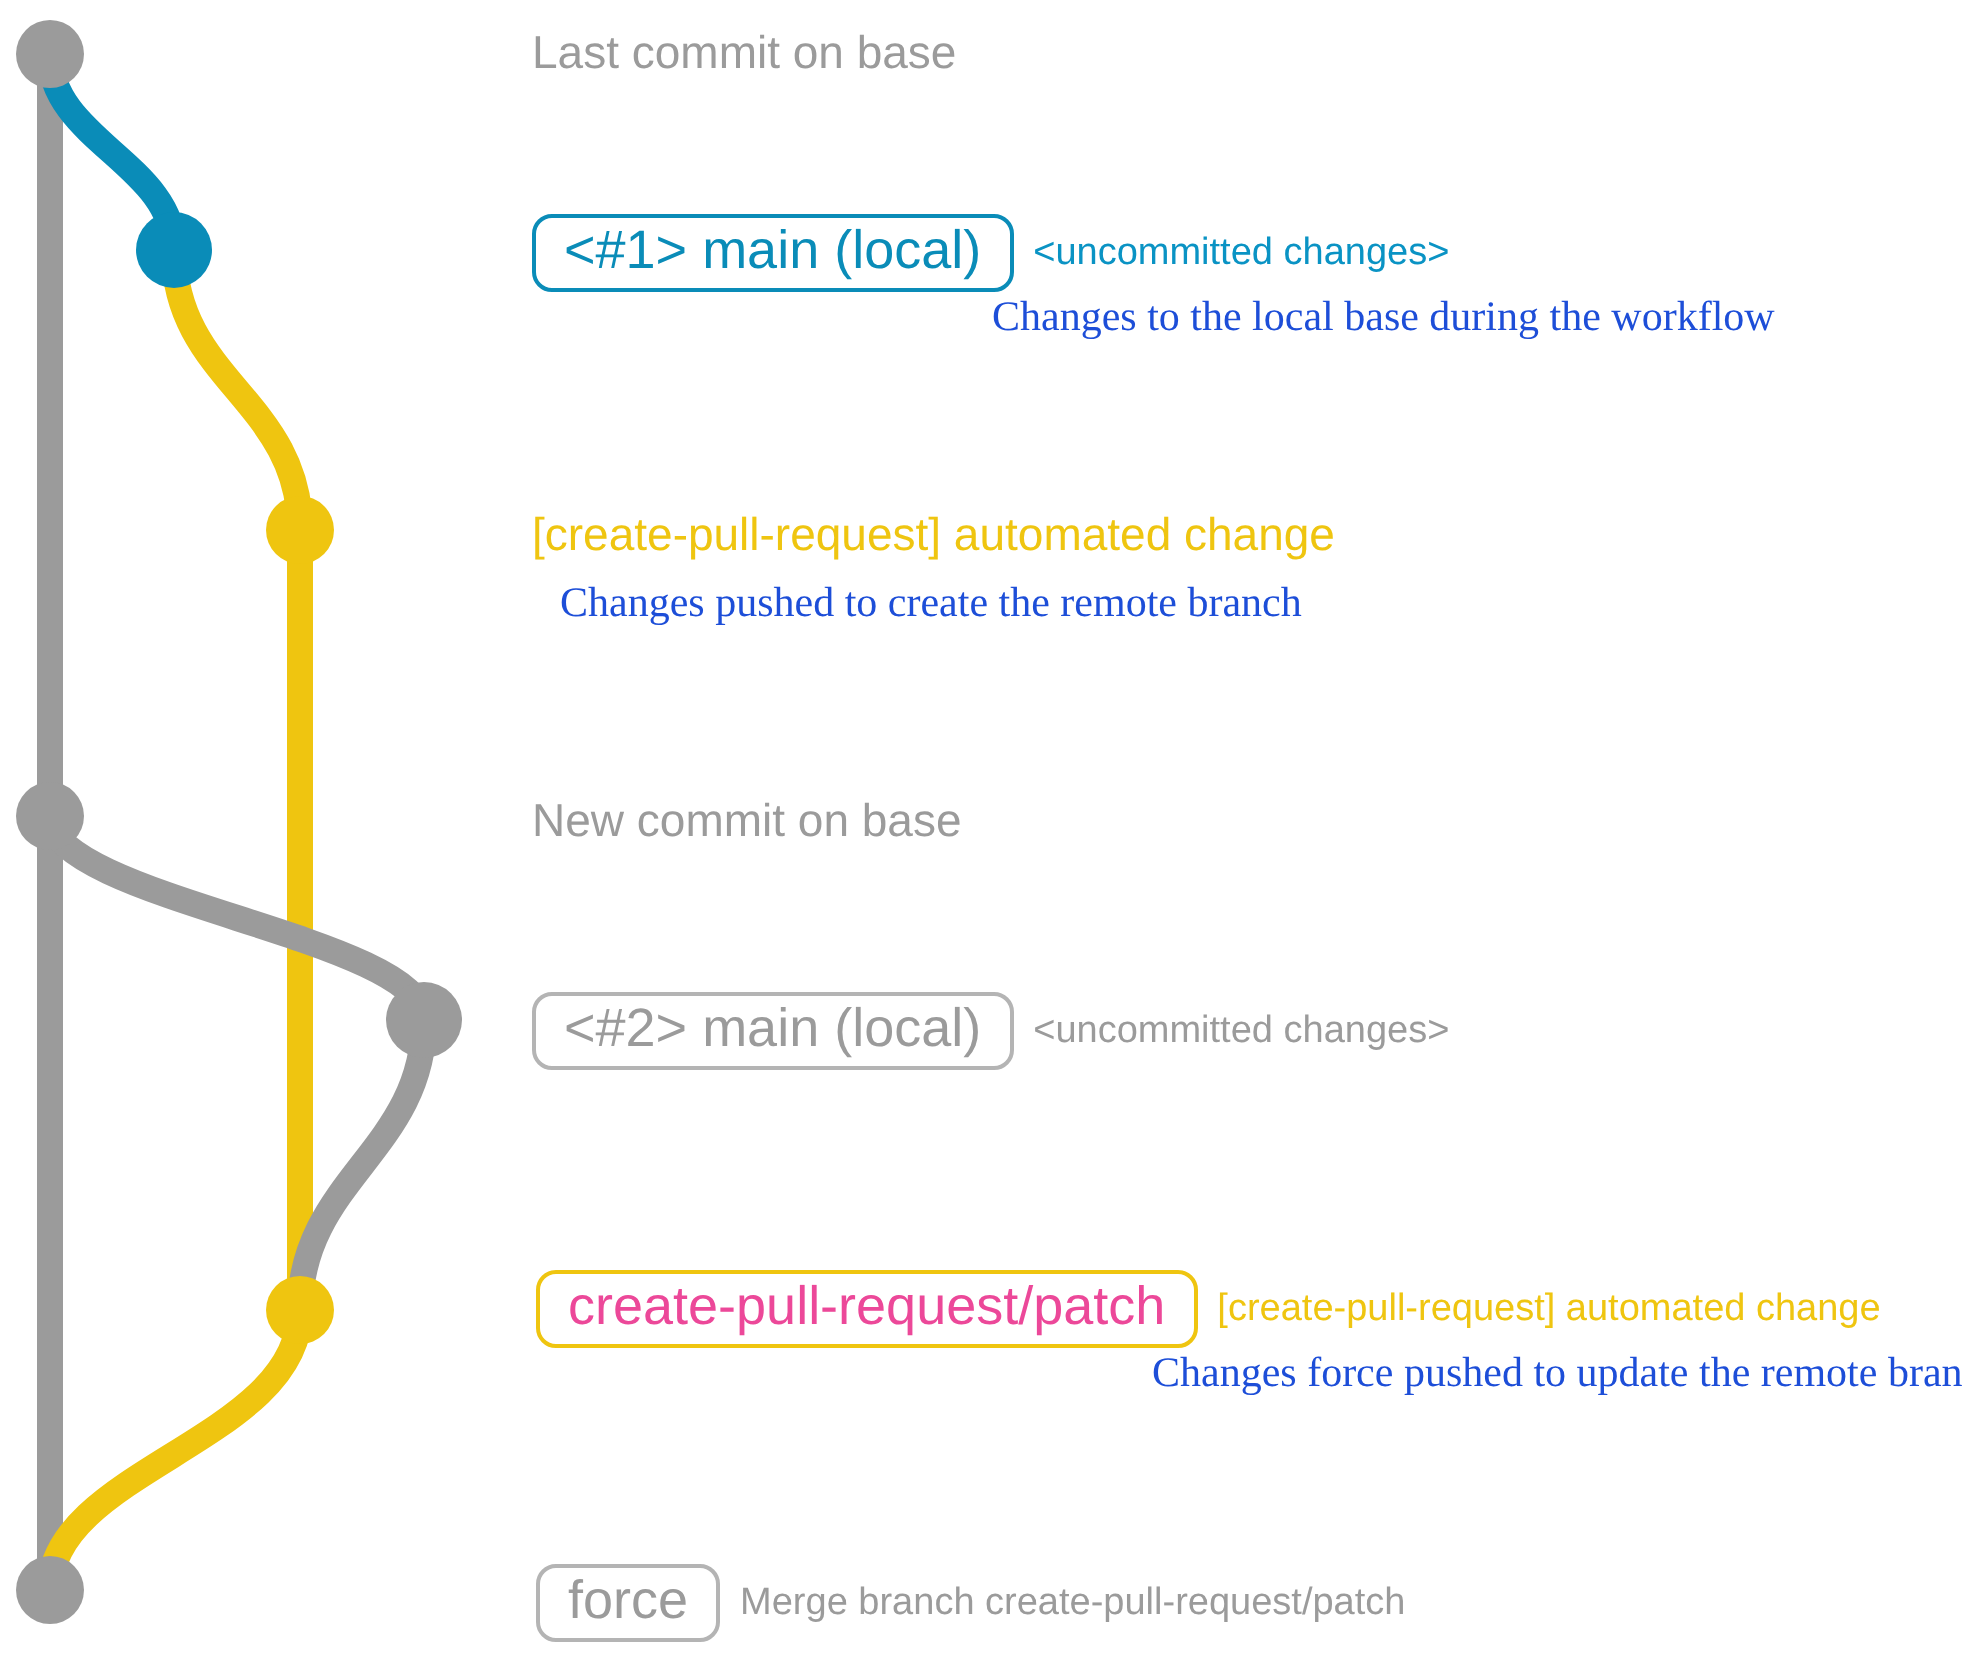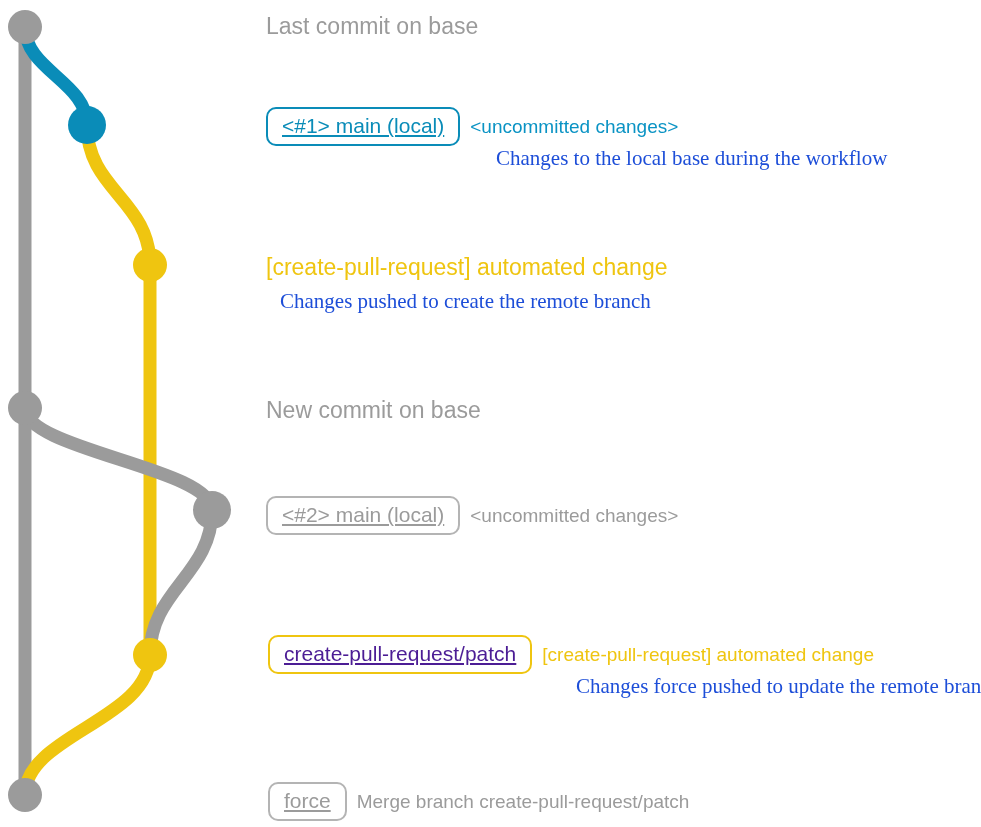--- a/index.html
+++ b/index.html
@@ -34,29 +34,28 @@
     width: 981px;
     height: 640px;
   }
   
   .pill {
     display: inline-block;
     box-sizing: border-box;
     border-radius: 10px;
     border: 2px solid currentColor;
     padding: 4px 14px 6px 14px;
-    font-size: 21px;
+    font-size: 27px;
     line-height: 25px;
     white-space: nowrap;
     vertical-align: middle;
-    text-decoration: underline;
   }
   .pill.gray   { color: #9b9b9b; border-color: #b4b4b4; }
   .pill.blue   { color: #0a8cb8; border-color: #0a8cb8; }
-  .pill.yellow { color: #4c1d95; border-color: #efc510; }
+  .pill.yellow { color: #ec4899; border-color: #efc510; }
 
   .subject {
     display: inline-block;
     font-size: 19px;
     line-height: 28px;
     white-space: nowrap;
     vertical-align: middle;
     margin-left: 10px;
   }
   .subject.gray   { color: #9b9b9b; }

